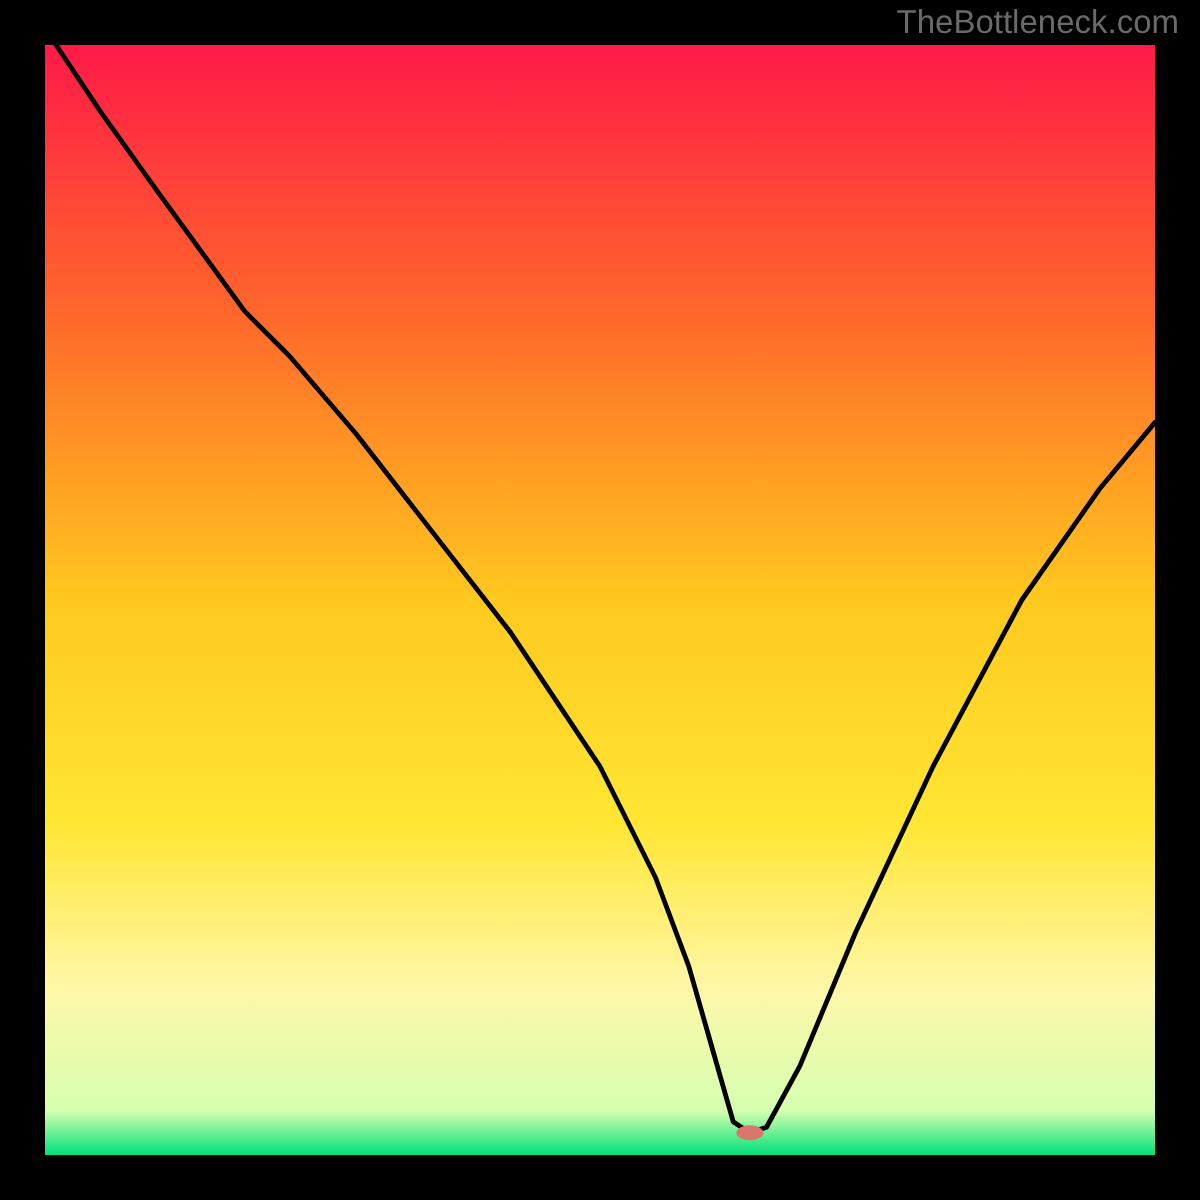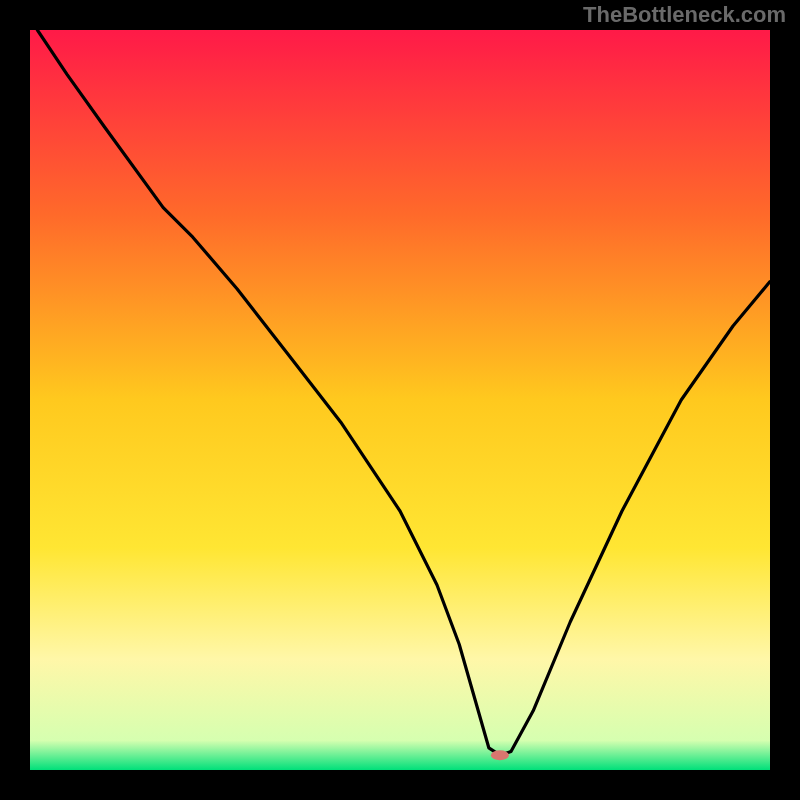--- a/index.html
+++ b/index.html
@@ -13,21 +13,20 @@
   }
   .watermark {
     position: absolute;
     top: 2px;
     right: 14px;
     color: #6a6a6a;
     font-size: 22px;
     font-family: Arial, sans-serif;
     z-index: 10;
     user-select: none;
-    font-weight: bold;
   }
   .plot-wrap {
     position: absolute;
     left: 30px;
     top: 30px;
     width: 740px;
     height: 740px;
   }
   svg { display: block; }
 </style>

